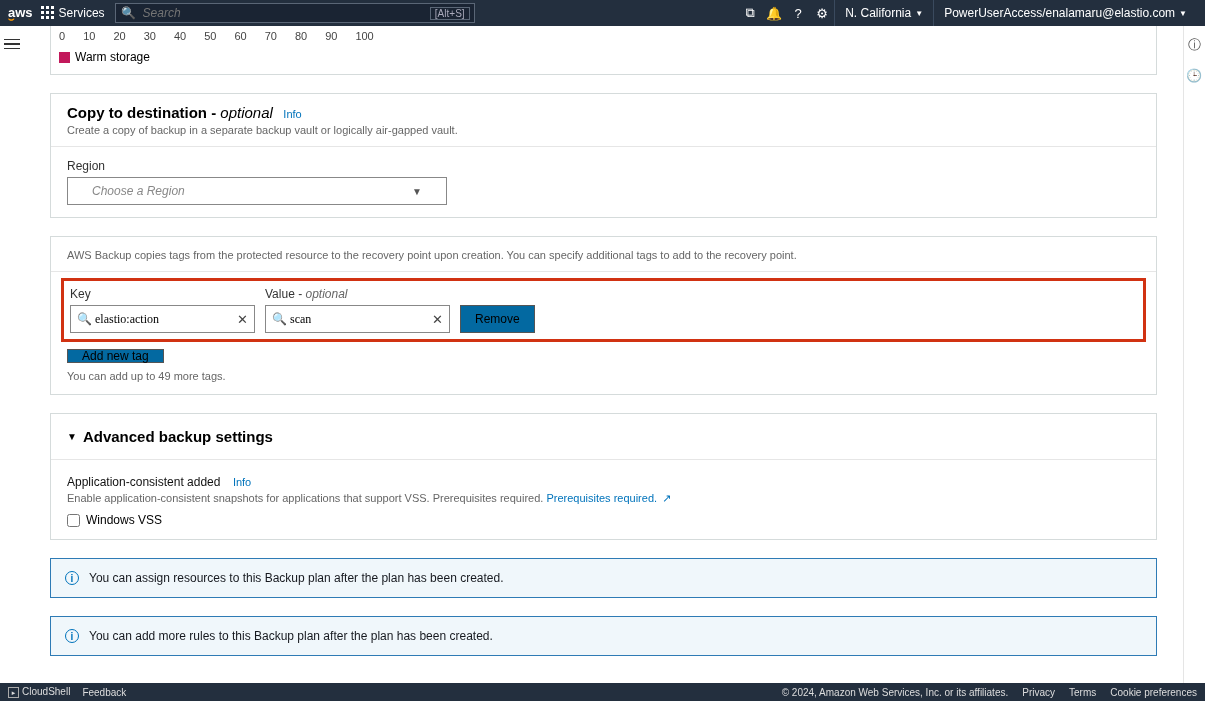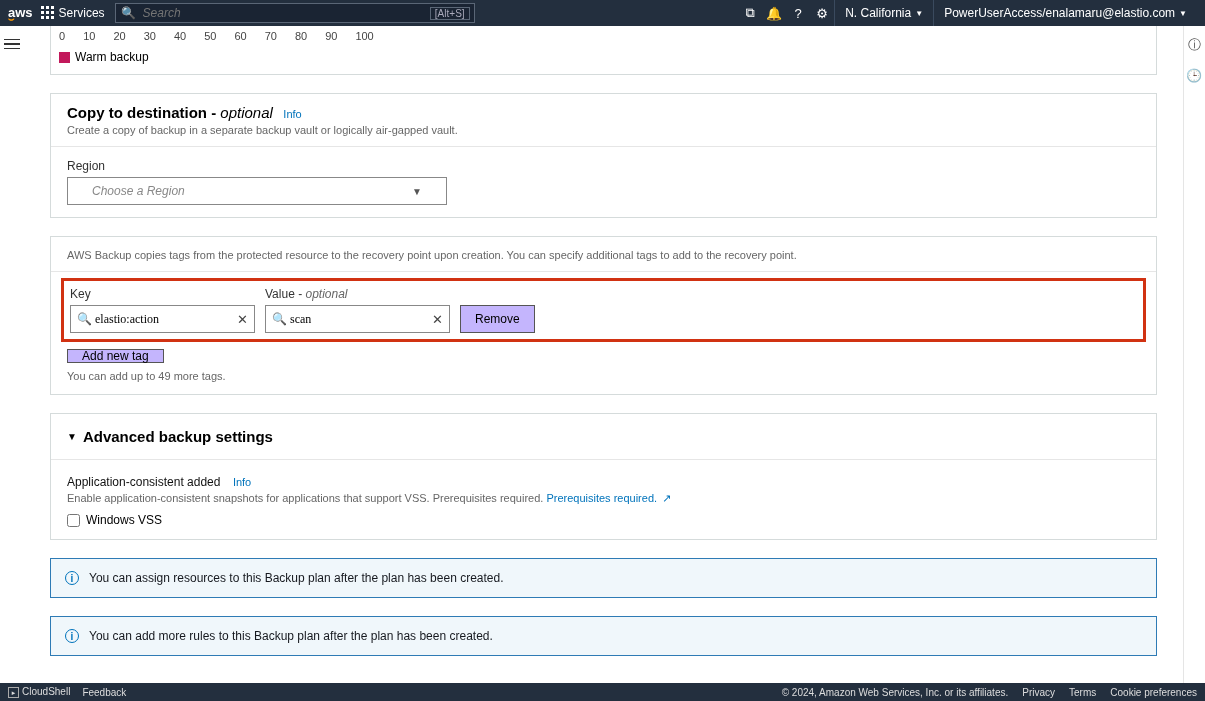--- a/index.html
+++ b/index.html
@@ -47,21 +47,21 @@
 .select .caret{ font-style:normal; color:#555; font-size:10px;}
 
 .highlight-red{ border:3px solid #d13212; padding:6px; margin:-6px; }
 .tag-row{ display:flex; gap:10px; align-items:flex-end;}
 .field{ display:flex; flex-direction:column;}
 .input-w{ position:relative; width:185px; height:28px; border:1px solid #888; display:flex; align-items:center; padding:0 22px 0 24px;}
 .input-w.wide{ width:185px;}
 .input-w .mag{ position:absolute; left:6px; color:#666; font-size:12px;}
 .input-w .clr{ position:absolute; right:6px; color:#444; font-size:13px; cursor:pointer;}
 .input-w input{ border:none; width:100%; font-size:12px; outline:none;font-family:Liberation Serif, serif;}
-.btn{ height:28px; border:1px solid #555; background:#c4b5fd; padding:0 14px; font-size:12px; cursor:pointer; display:inline-flex; align-items:center;}
+.btn{ height:28px; border:1px solid #555; background:#0369a1; padding:0 14px; font-size:12px; cursor:pointer; display:inline-flex; align-items:center;}
 .btn.small{ height:14px;}
 .hint{ font-size:11px; color:#666; margin-top:6px;}
 
 .adv-h{ padding:14px 16px; font-size:15px; font-weight:700; display:flex; align-items:center; gap:6px; cursor:pointer;}
 .adv-h .tri2{ font-size:10px;}
 .adv-body .sub{ font-size:12px; font-weight:400; color:#111; display:inline;}
 .adv-body .infolink{ color:#0073bb; font-size:11px; margin-left:8px; cursor:pointer;}
 .adv-body .subdesc{ font-size:11px; color:#666; margin-top:2px;}
 .adv-body .prereq{ color:#0073bb; cursor:pointer;}
 .adv-body .ext{ color:#0073bb; font-size:11px; margin-left:2px;}
@@ -142,21 +142,21 @@
       <span>40</span>
       <span>50</span>
       <span>60</span>
       <span>70</span>
       <span>80</span>
       <span>90</span>
       <span>100</span>
     </div>
     <div class="legend">
       <span class="sw"></span>
-      <span>Warm backup</span>
+      <span>Warm storage</span>
     </div>
   </div>
 
   <div class="panel">
     <div class="panel-h">
       <h2><span>Copy to destination - </span><span class="opt">optional</span></h2>
       <span class="info">Info</span>
       <div class="desc">Create a copy of backup in a separate backup vault or logically air-gapped vault.</div>
     </div>
     <div class="panel-body">

